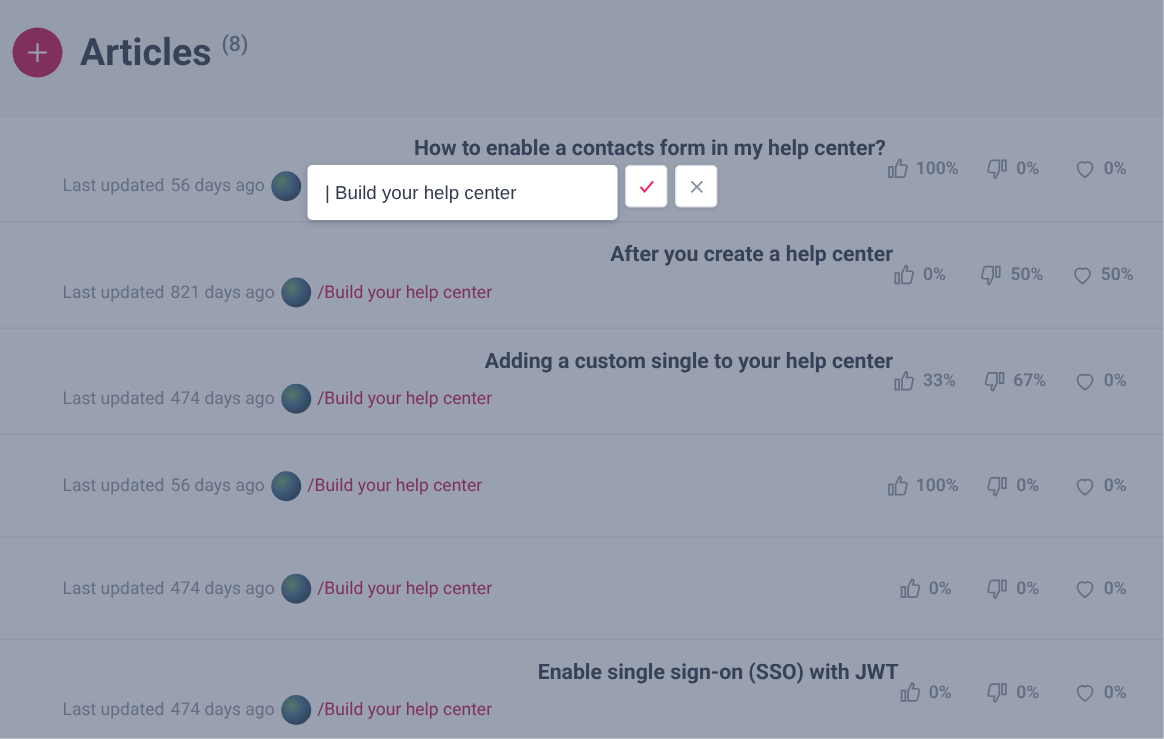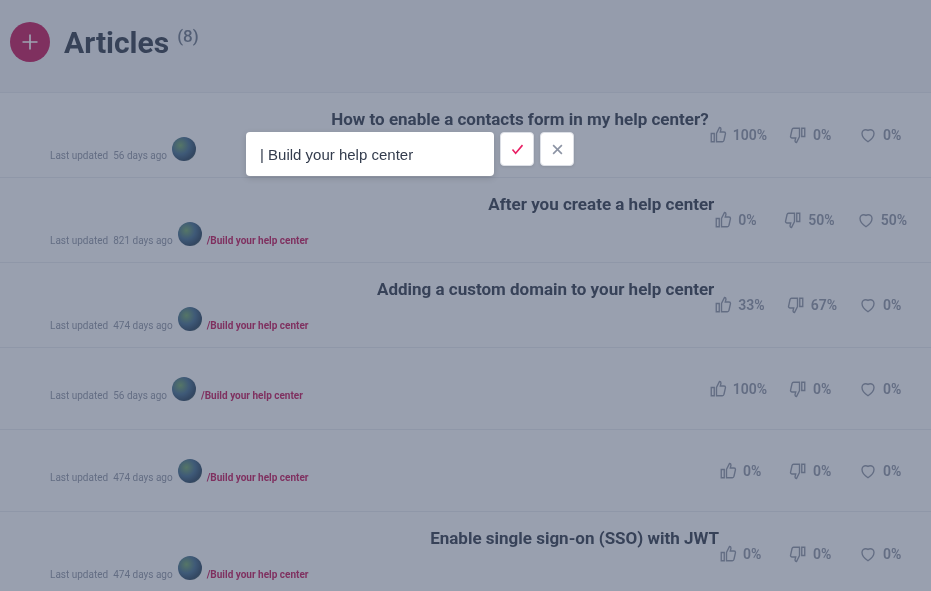--- a/index.html
+++ b/index.html
@@ -23,28 +23,28 @@
 
   .article {
     border-top: 1px solid #e2e6ed;
     padding: 16px 24px 16px 50px;
     display: flex; align-items: center;
     min-height: 82px;
     background: #f6f8fb;
   }
   .article-left { flex: 1; }
   .article-title { font-size: 17px; font-weight: 700; color: #333c4d; margin-bottom: 8px; text-align: right; }
-  .meta-row { display: flex; align-items: flex-end; gap: 5px; font-size: 10px; color: #8b93a3; }
+  .meta-row { display: flex; align-items: center; gap: 5px; font-size: 14px; color: #8b93a3; }
   .meta-updated { color: #8b93a3; }
   .avatar {
     width: 24px; height: 24px; border-radius: 50%;
     background: radial-gradient(circle at 35% 35%, #6fa56a 0%, #426c8c 40%, #2a4660 70%, #6a8a5a 100%);
     display: inline-block; flex-shrink: 0;
   }
-  .category-link { color: #c2185b; font-weight: 700; }
+  .category-link { color: #c2185b; font-weight: 400; }
 
   .stats { display: flex; align-items: center; gap: 22px; }
   .stat { display: inline-flex; align-items: center; gap: 6px; color: #8b93a3; font-size: 14px; font-weight: 600; min-width: 48px; }
   .stat svg { width: 18px; height: 18px; fill: none; stroke: #8b93a3; stroke-width: 1.8; }
 
   
   .backdrop {
     position: absolute; inset: 0;
     background: rgba(60, 72, 100, 0.5);
     pointer-events: none;
@@ -149,21 +149,21 @@
         <svg viewBox="0 0 24 24">
               <path d="M12 21s-8-5.3-8-11c0-2.8 2.2-5 5-5 1.7 0 3 .9 3 .9S13.3 5 15 5c2.8 0 5 2.2 5 5 0 5.7-8 11-8 11z"></path>
             </svg>
         <span>50%</span>
       </span>
     </div>
   </div>
 
   <div class="article">
     <div class="article-left">
-      <div class="article-title">Adding a custom domain to your help center</div>
+      <div class="article-title">Adding a custom single to your help center</div>
       <div class="meta-row">
         <span class="meta-updated">Last updated</span>
         <span class="meta-updated">474 days ago</span>
         <span class="avatar"></span>
         <span class="category-link">/Build your help center</span>
       </div>
     </div>
     <div class="stats">
       <span class="stat">
         <svg viewBox="0 0 24 24">

